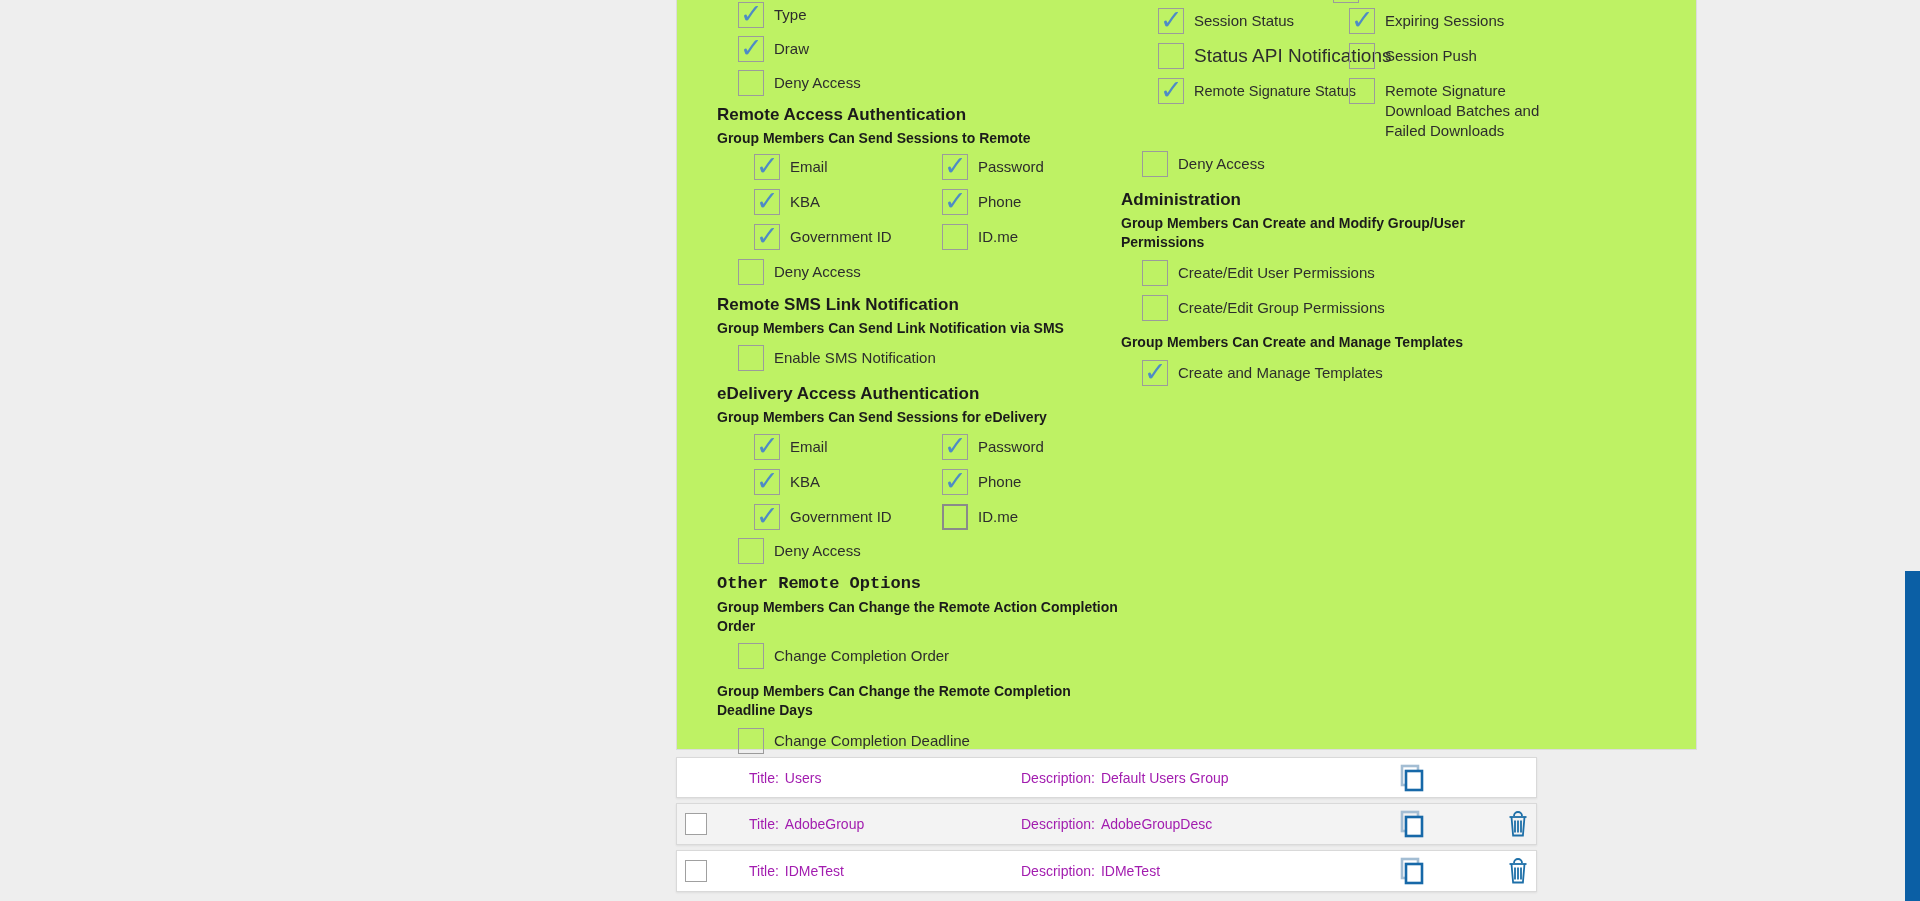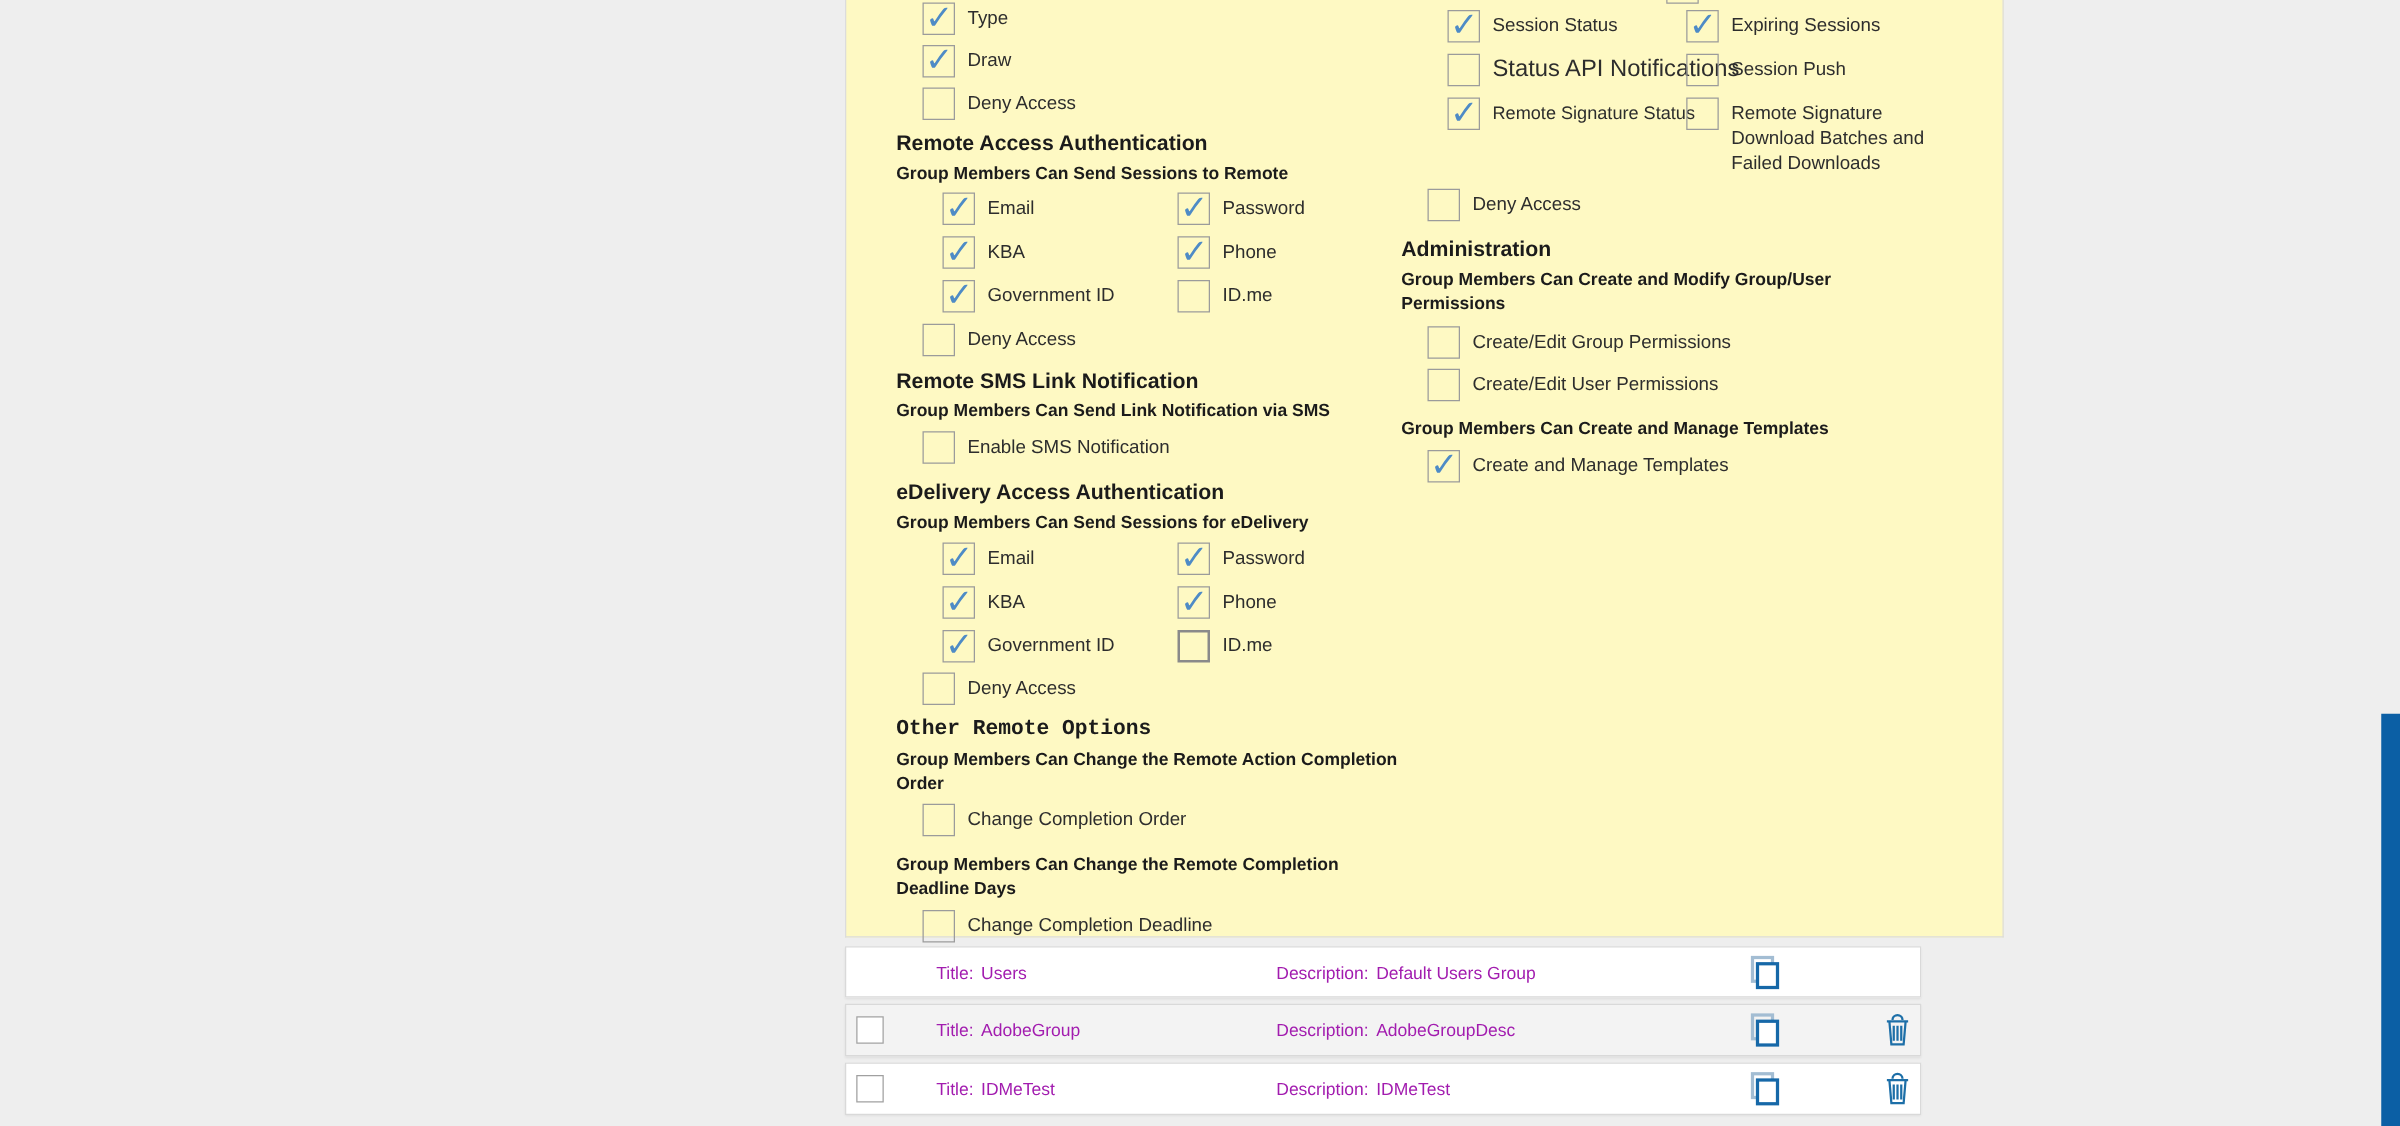--- a/index.html
+++ b/index.html
@@ -6,22 +6,22 @@
   html,body { width:1920px; height:901px; overflow:hidden; }
   body {
     font-family:"Liberation Sans", sans-serif;
     background:#eeeeee;
     color:#2d2d2d;
     position:relative;
   }
 
   
   .panel {
-    position:absolute; left:676px; top:0; width:927px; height:750px;
-    background:#fef9c3;
+    position:absolute; left:676px; top:0; width:1021px; height:750px;
+    background:#bef264;
     border-left:1px solid #dcdcdc;
     border-right:1px solid #dcdcdc;
     border-bottom:1px solid #dcdcdc;
   }
   .col { position:absolute; top:0; }
   .col-left  { left:40px;  width:410px; }
   .col-right { left:444px; width:410px; }
 
   .sec-heading {
     font-size:17px; font-weight:bold; color:#1b1b1b; line-height:22px;
@@ -265,27 +265,27 @@
       </div>
     </div>
     <div class="cbrow indent" style="margin-top:10px;">
       <span class="cb"></span>
       <span class="cblabel">Deny Access</span>
     </div>
 
     <div class="sec-heading" style="margin-top:12px;">Administration</div>
     <div class="sec-sub" style="margin-top:3px;">Group Members Can Create and Modify Group/User Permissions</div>
 
+    <div class="cbrow indent" style="margin-top:8px;">
+      <span class="cb"></span>
+      <span class="cblabel">Create/Edit User Permissions</span>
+    </div>
     <div class="cbrow indent" style="margin-top:9px;">
       <span class="cb"></span>
       <span class="cblabel">Create/Edit Group Permissions</span>
-    </div>
-    <div class="cbrow indent" style="margin-top:8px;">
-      <span class="cb"></span>
-      <span class="cblabel">Create/Edit User Permissions</span>
     </div>
 
     <div class="sec-sub" style="margin-top:12px;">Group Members Can Create and Manage Templates</div>
     <div class="cbrow indent" style="margin-top:8px;">
       <span class="cb checked">
           <span class="mark"></span>
         </span>
       <span class="cblabel">Create and Manage Templates</span>
     </div>
   </div>

